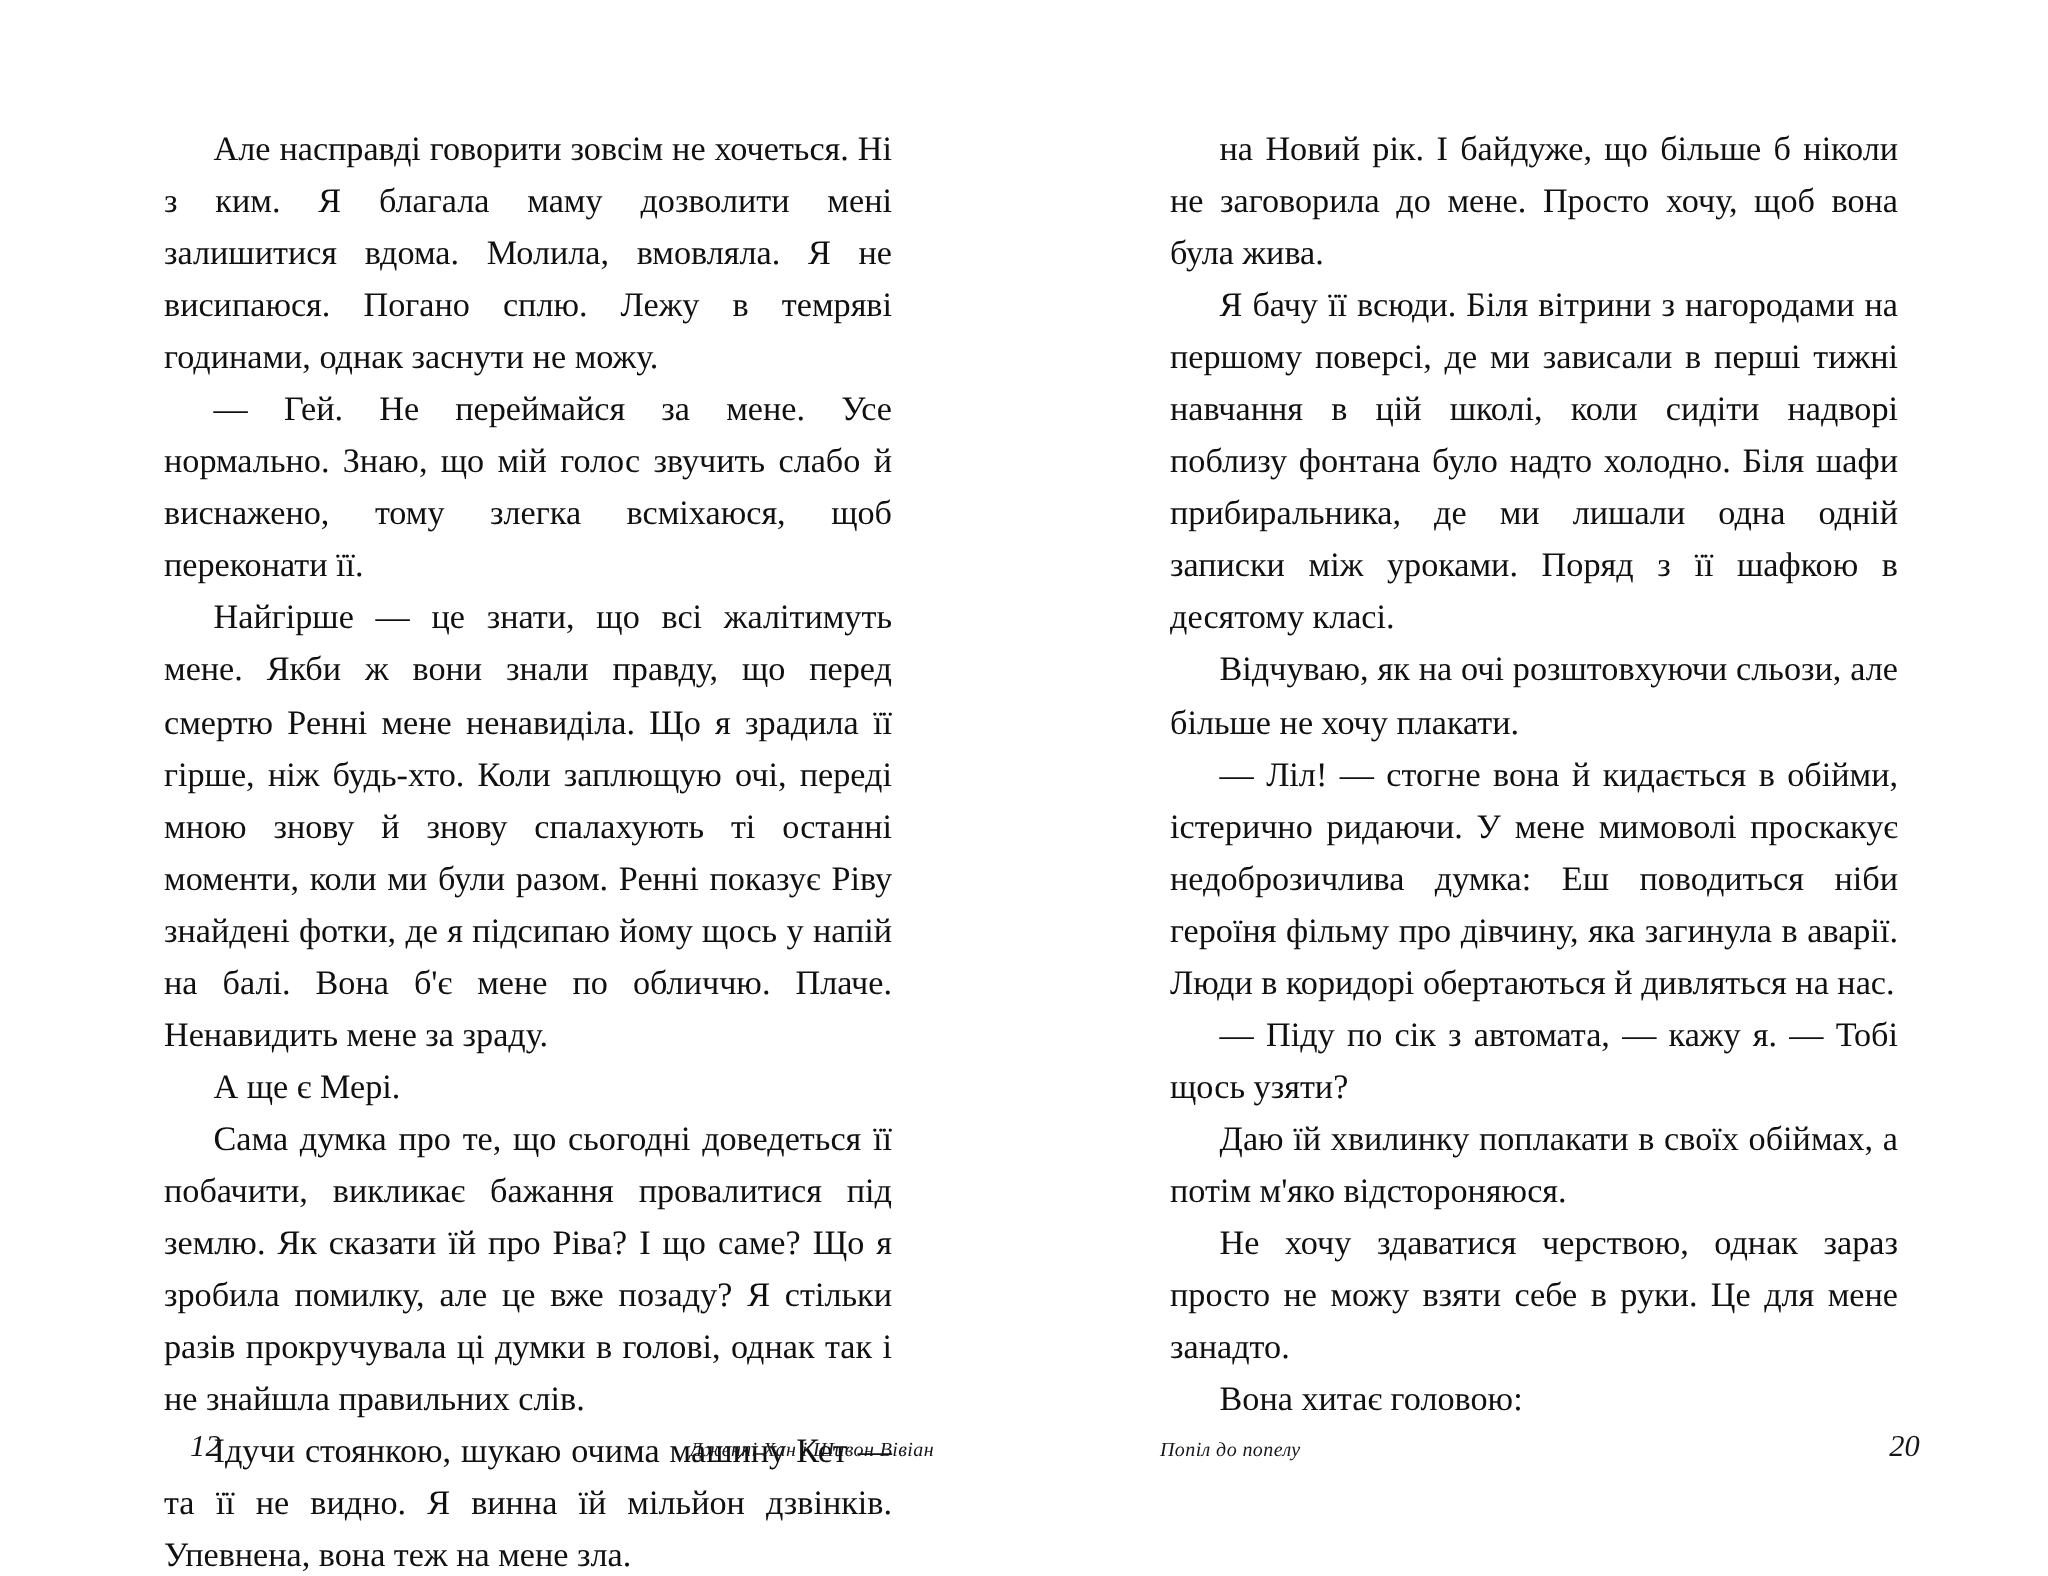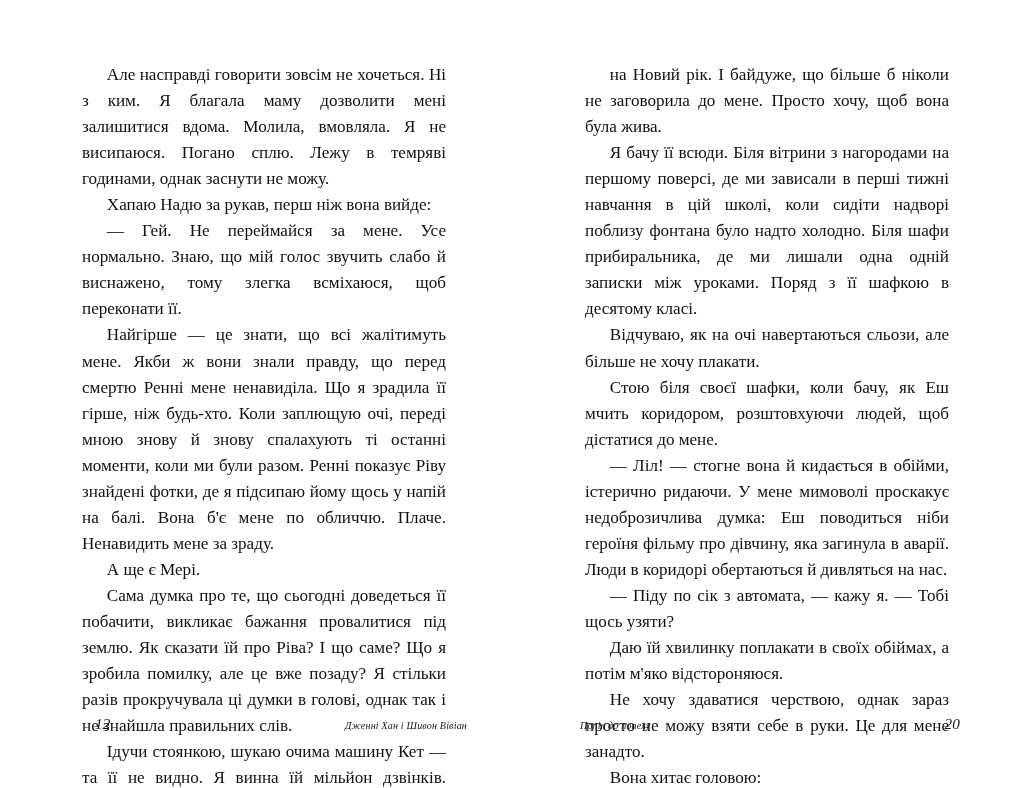--- a/index.html
+++ b/index.html
@@ -89,40 +89,38 @@
   }
 </style>
 </head>
 <body>
 
 <div class="book-spread">
 
   <div class="page page-left">
     <div class="text-column">
       <p class="para">Але насправді говорити зовсім не хочеться. Ні з ким. Я благала маму дозволити мені залишитися вдома. Молила, вмовляла. Я не висипаюся. Погано сплю. Лежу в темряві годинами, однак заснути не можу.</p>
-      <p class="para">Хапаю Надю за рукав, перш ніж вона вийде:</p>
       <p class="para">— Гей. Не переймайся за мене. Усе нормально. Знаю, що мій голос звучить слабо й виснажено, тому злегка всміхаюся, щоб переконати її.</p>
       <p class="para">Найгірше — це знати, що всі жалітимуть мене. Якби ж вони знали правду, що перед смертю Ренні мене ненавиділа. Що я зрадила її гірше, ніж будь-хто. Коли заплющую очі, переді мною знову й знову спалахують ті останні моменти, коли ми були разом. Ренні показує Ріву знайдені фотки, де я підсипаю йому щось у напій на балі. Вона б'є мене по обличчю. Плаче. Ненавидить мене за зраду.</p>
       <p class="para">А ще є Мері.</p>
       <p class="para">Сама думка про те, що сьогодні доведеться її побачити, викликає бажання провалитися під землю. Як сказати їй про Ріва? І що саме? Що я зробила помилку, але це вже позаду? Я стільки разів прокручувала ці думки в голові, однак так і не знайшла правильних слів.</p>
       <p class="para">Ідучи стоянкою, шукаю очима машину Кет — та її не видно. Я винна їй мільйон дзвінків. Упевнена, вона теж на мене зла.</p>
 
     </div>
     <div class="footer-row">
       <span class="folio">12</span>
       <span class="running-head">Дженні Хан і Шивон Вівіан</span>
     </div>
   </div>
 
   <div class="page page-right">
     <div class="text-column">
       <p class="para">на Новий рік. І байдуже, що більше б ніколи не заговорила до мене. Просто хочу, щоб вона була жива.</p>
       <p class="para">Я бачу її всюди. Біля вітрини з нагородами на першому поверсі, де ми зависали в перші тижні навчання в цій школі, коли сидіти надворі поблизу фонтана було надто холодно. Біля шафи прибиральника, де ми лишали одна одній записки між уроками. Поряд з її шафкою в десятому класі.</p>
-      <p class="para">Відчуваю, як на очі навертаються сльози, але більше не хочу плакати.</p>
-      <p class="para">Стою біля своєї шафки, коли бачу, як Еш мчить коридором, розштовхуючи людей, щоб дістатися до мене.</p>
+      <p class="para">Відчуваю, як на очі розштовхуючи сльози, але більше не хочу плакати.</p>
       <p class="para">— Ліл! — стогне вона й кидається в обійми, істерично ридаючи. У мене мимоволі проскакує недоброзичлива думка: Еш поводиться ніби героїня фільму про дівчину, яка загинула в аварії. Люди в коридорі обертаються й дивляться на нас.</p>
       <p class="para">— Піду по сік з автомата, — кажу я. — Тобі щось узяти?</p>
       <p class="para">Даю їй хвилинку поплакати в своїх обіймах, а потім м'яко відстороняюся.</p>
       <p class="para">Не хочу здаватися черствою, однак зараз просто не можу взяти себе в руки. Це для мене занадто.</p>
       <p class="para">Вона хитає головою:</p>
 
     </div>
     <div class="footer-row">
       <span class="running-head">Попіл до попелу</span>
       <span class="folio">20</span>

